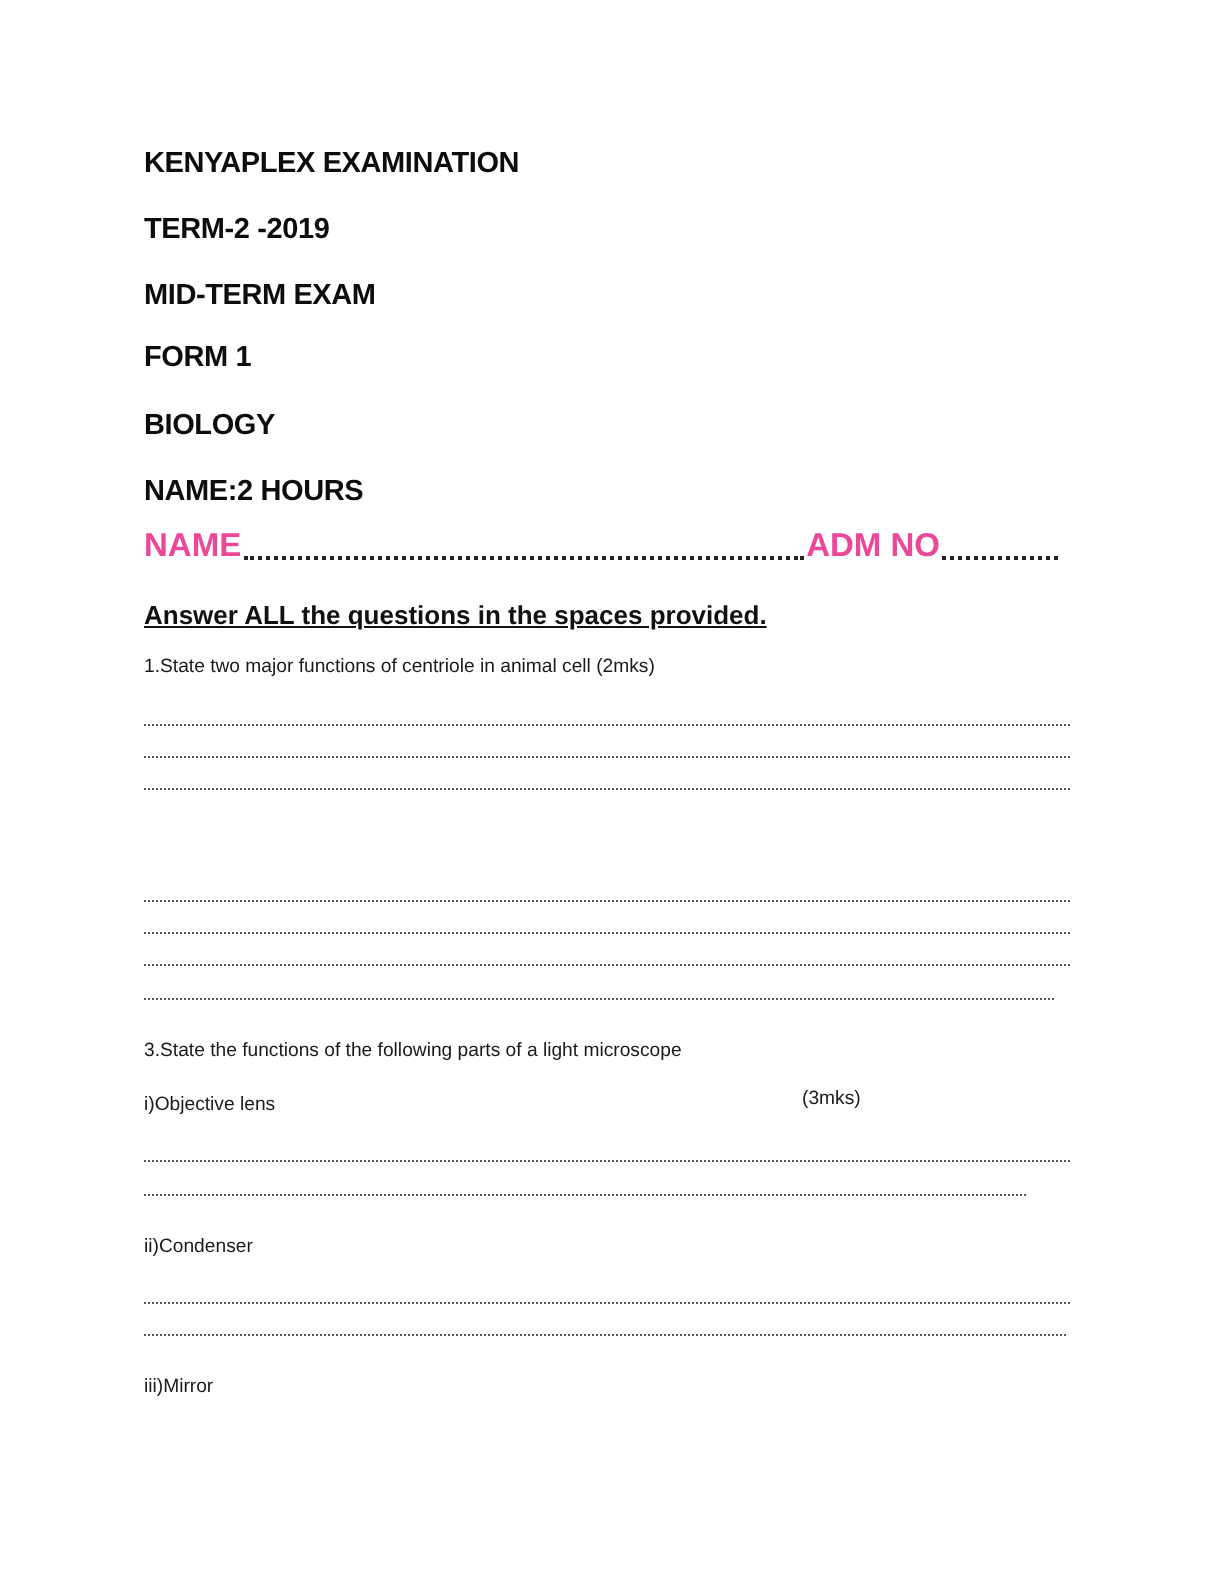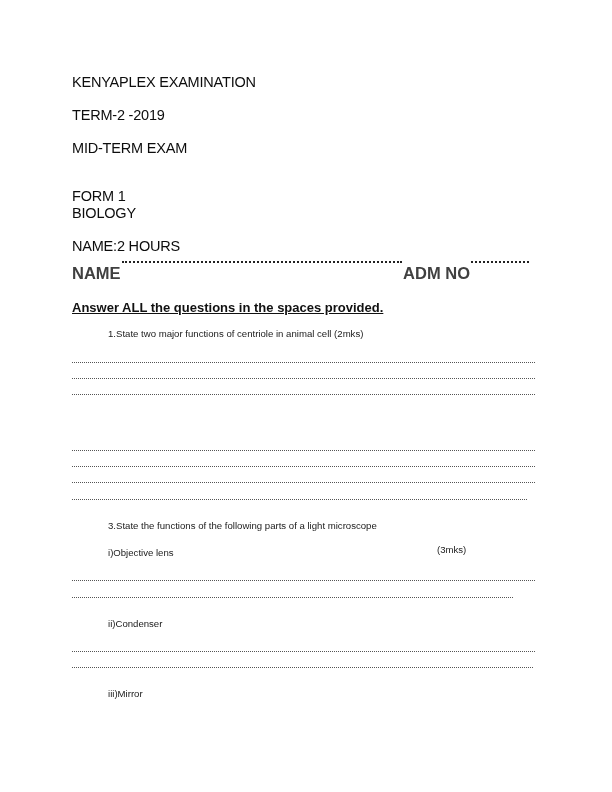--- a/index.html
+++ b/index.html
@@ -17,37 +17,37 @@
     }
     .page {
       position: absolute;
       left: 0; top: 0;
       width: 612px; height: 792px;
       background: #ffffff;
     }
     .hdr {
       position: absolute;
       left: 72px;
-      font-weight: normal;
+      font-weight: bold;
       font-size: 14.5px;
       letter-spacing: -0.2px;
       white-space: nowrap;
       color: #0d0d0d;
     }
     .name-line {
       position: absolute;
       left: 72px;
       top: 264px;
       width: 458px;
       font-weight: bold;
       font-size: 16.5px;
       white-space: nowrap;
       display: flex;
-      align-items: flex-start;
-      color: #404040;
+      align-items: flex-end;
+      color: #ec4899;
     }
     .name-line .fill {
       flex: 1 1 auto;
       border-bottom: 2px dotted #222;
       margin: 0 1px;
       transform: translateY(-3px);
       height: 0;
     }
     .name-line .fill.short {
       flex: 0 0 58px;
@@ -61,38 +61,37 @@
       text-decoration: underline;
       white-space: nowrap;
       color: #111;
     }
     .q {
       position: absolute;
       left: 72px;
       font-size: 9.6px;
       white-space: nowrap;
       color: #1a1a1a;
-      margin-left: 36px;
     }
     .dots {
       position: absolute;
       left: 72px;
       height: 0;
       border-bottom: 1px dotted #555;
     }
   </style>
 </head>
 <body>
 
 <div class="page">
 
   <div class="hdr" style="top:74px">KENYAPLEX EXAMINATION</div>
   <div class="hdr" style="top:107px">TERM-2 -2019</div>
   <div class="hdr" style="top:140px">MID-TERM EXAM</div>
-  <div class="hdr" style="top:188px">FORM 1</div>
+  <div class="hdr" style="top:171px">FORM 1</div>
   <div class="hdr" style="top:205px">BIOLOGY</div>
   <div class="hdr" style="top:238px">NAME:2 HOURS</div>
 
   <div class="name-line">
     <span>NAME</span>
     <span class="fill"></span>
     <span>ADM NO</span>
     <span class="fill short"></span>
   </div>
 

